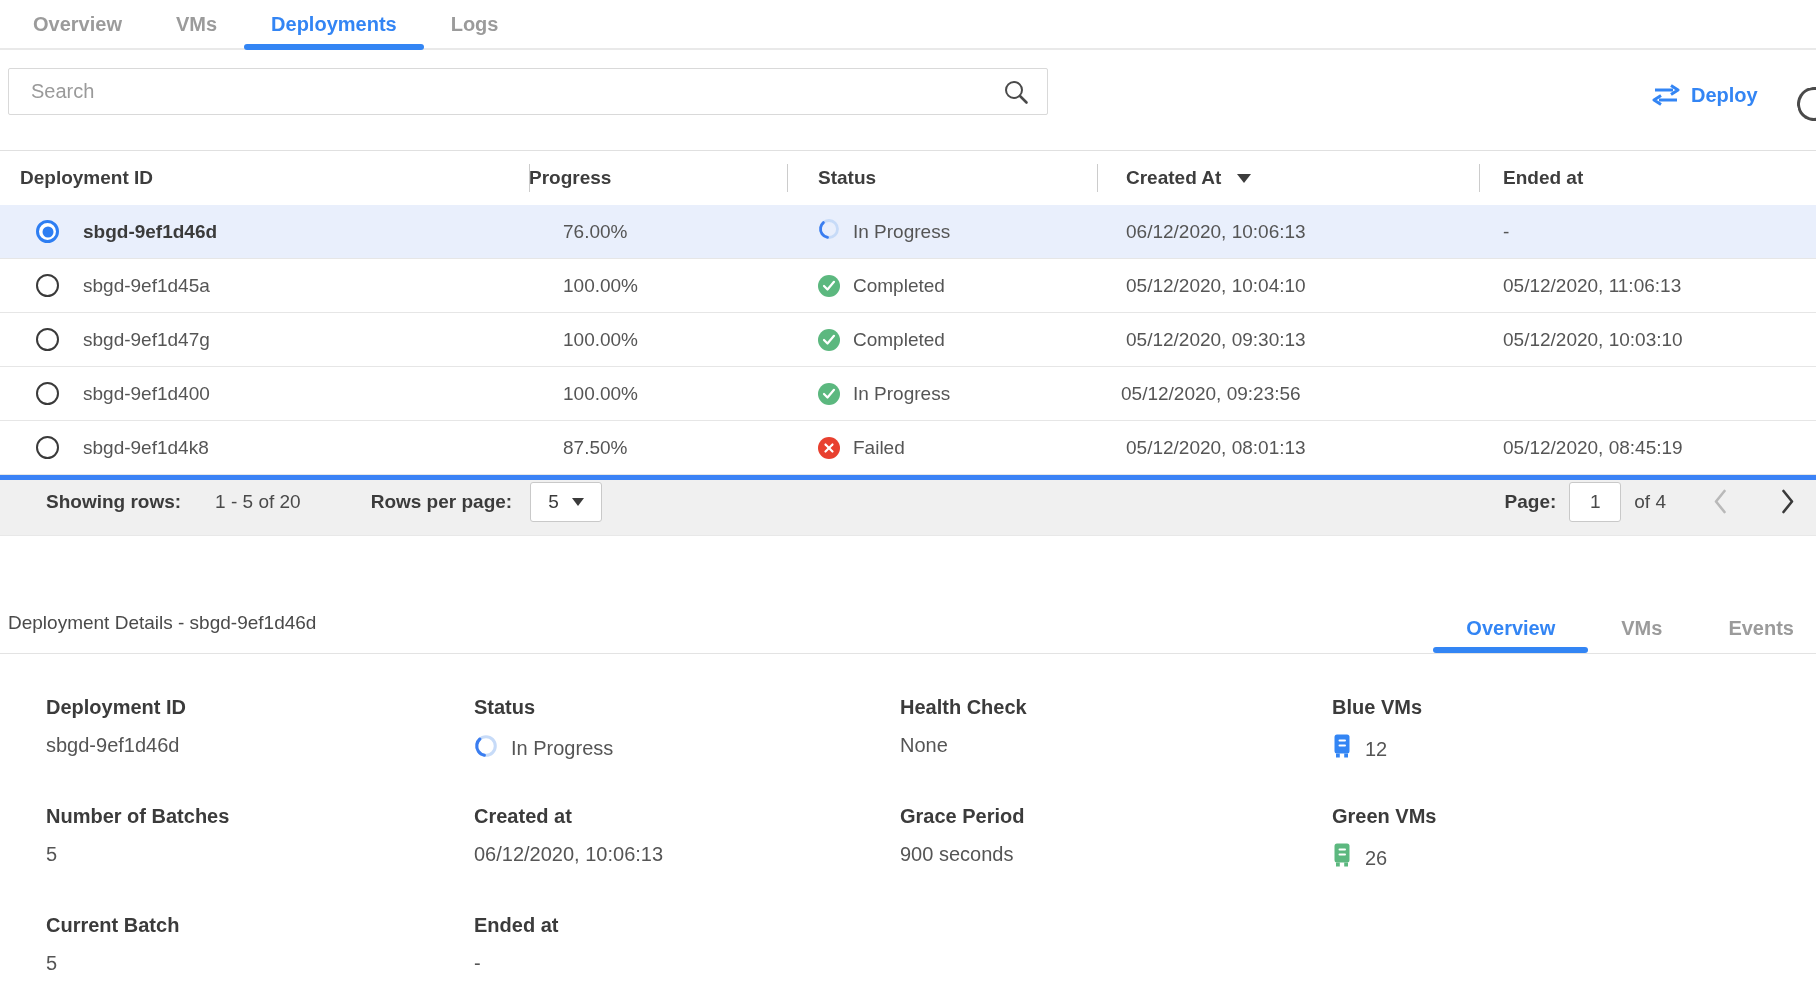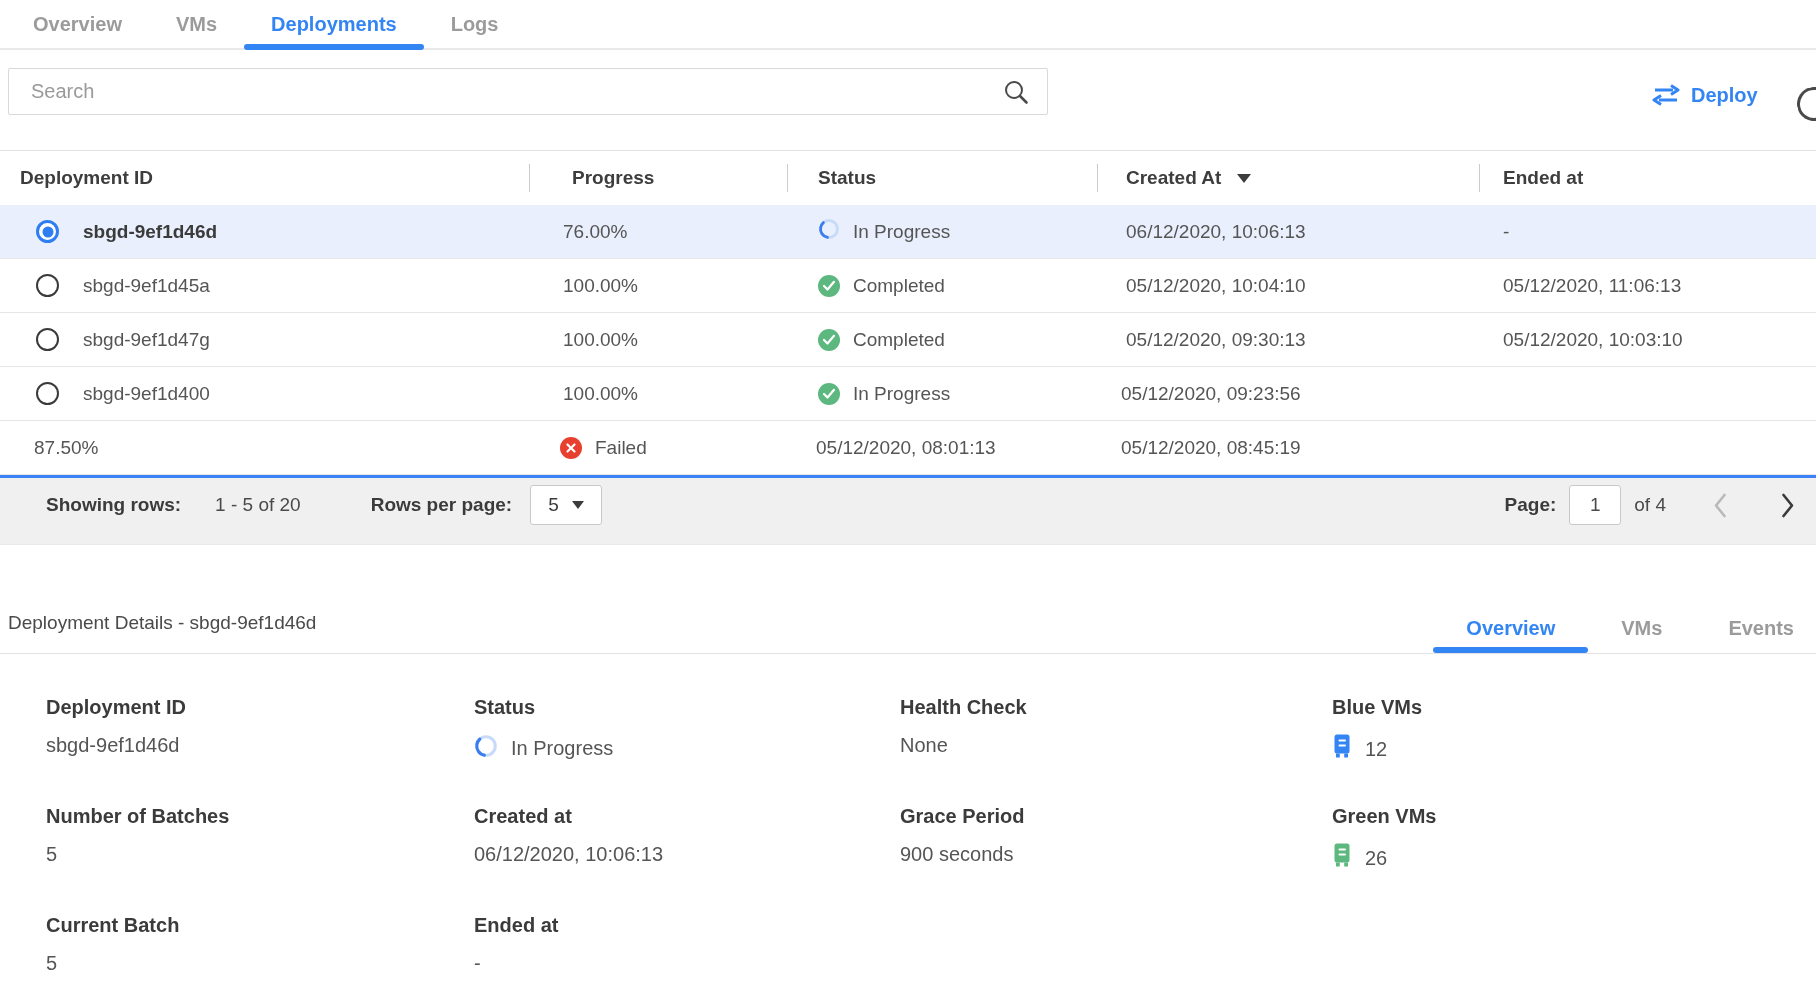--- a/index.html
+++ b/index.html
@@ -46,21 +46,21 @@
   .grid-cols { display:grid; grid-template-columns:529px 258px 310px 382px 1fr; align-items:center; }
   .thead {
     position:absolute; top:150px; left:0; right:0; height:55px;
     border-top:1px solid #e0e0e0; font-size:19px; font-weight:bold; color:#3d3d3d;
   }
   .th { position:relative; height:100%; display:flex; align-items:center; }
   .th + .th::before {
     content:""; position:absolute; left:0; top:50%; transform:translateY(-50%);
     width:1px; height:28px; background:#ccc;
   }
-  .th-id { padding-left:20px; } .th-progress { padding-left:43px; }
+  .th-id { padding-left:20px; } .th-progress { }
   .th-status { padding-left:31px; } .th-created { padding-left:29px; } .th-ended { padding-left:24px; }
   .sort-caret {
     width:0; height:0; margin-left:16px;
     border-left:7px solid transparent; border-right:7px solid transparent;
     border-top:9px solid #3d3d3d;
   }
 
   .tbody { position:absolute; top:205px; left:0; right:0; }
   .row { height:54px; border-bottom:1px solid #e6e6e6; font-size:19px; color:#555; cursor:pointer; }
   .row.selected { background:#e9effc; }
@@ -81,22 +81,22 @@
     width:11px; height:11px; border-radius:50%; background:#2e7ef2;
   }
 
   .status-badge { width:22px; height:22px; border-radius:50%; flex:none;
     display:flex; align-items:center; justify-content:center; }
   .status-ok { background:#5cb87f; }
   .status-fail { background:#e8402f; }
 
   
   .tfoot {
-    position:absolute; top:475px; left:0; right:0; height:70px;
-    background:#f0f0f0; border-top:3px solid #3b82f6; border-bottom:1px solid #e8e8e8;
+    position:absolute; top:475px; left:0; right:0; height:61px;
+    background:#f0f0f0; border-top:5px solid #3b82f6; border-bottom:1px solid #e8e8e8;
     display:flex; align-items:center; font-size:19px; color:#4a4a4a; padding:0 21px 12px 46px;
   }
   .bold-lbl { font-weight:bold; color:#3b3b3b; }
   .showing-val { margin-left:34px; }
   .rpp-lbl { margin-left:70px; }
   .select-box {
     margin-left:18px; width:72px; height:40px; background:#fff;
     border:1px solid #c9c9c9; border-radius:3px; display:flex; align-items:center;
     justify-content:center; gap:13px; cursor:pointer; color:#3b3b3b;
   }
@@ -254,20 +254,24 @@
           <svg width="14" height="12" viewBox="0 0 14 12" fill="none">
             <polyline points="2,6 5.5,9.5 12,1.8" stroke="#fff" stroke-width="2.2" fill="none" stroke-linecap="round" stroke-linejoin="round"></polyline>
           </svg>
         </span>
         <span>In Progress</span>
       </div>
       <div class="cell-ended">05/12/2020, 09:23:56</div>
     </div>
 
     <div class="row grid-cols">
+      <div class="cell-id">
+        <span class="radio"></span>
+        <span class="id-text">sbgd-9ef1d4k8</span>
+      </div>
       <div class="cell-progress">87.50%</div>
       <div class="cell-status">
         <span class="status-badge status-fail">
           <svg width="12" height="12" viewBox="0 0 12 12" fill="none">
             <line x1="2.5" y1="2.5" x2="9.5" y2="9.5" stroke="#fff" stroke-width="2.2" stroke-linecap="round"></line>
             <line x1="9.5" y1="2.5" x2="2.5" y2="9.5" stroke="#fff" stroke-width="2.2" stroke-linecap="round"></line>
           </svg>
         </span>
         <span>Failed</span>
       </div>

